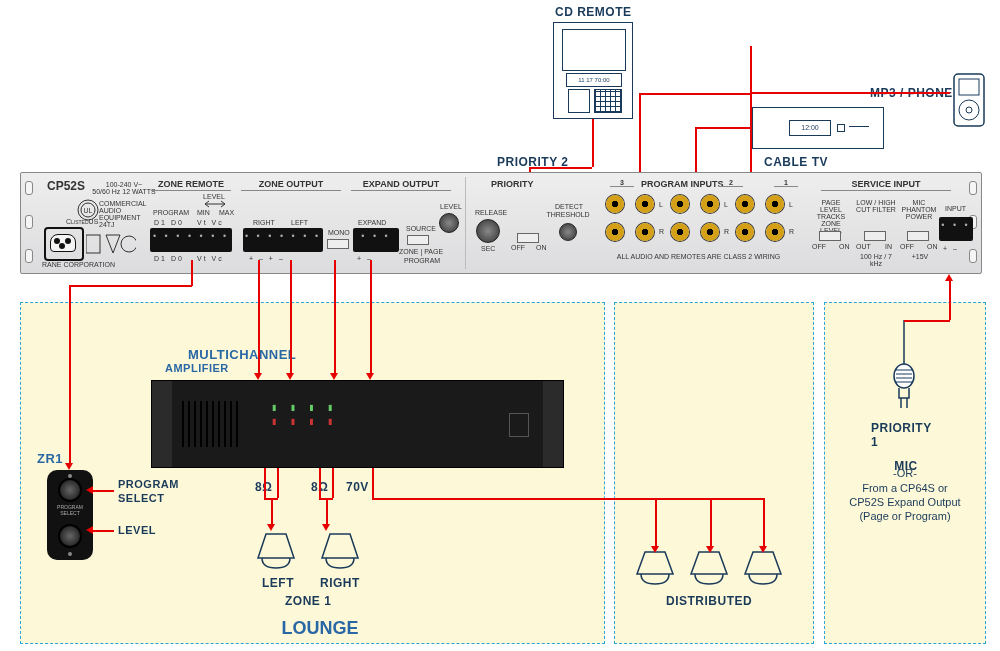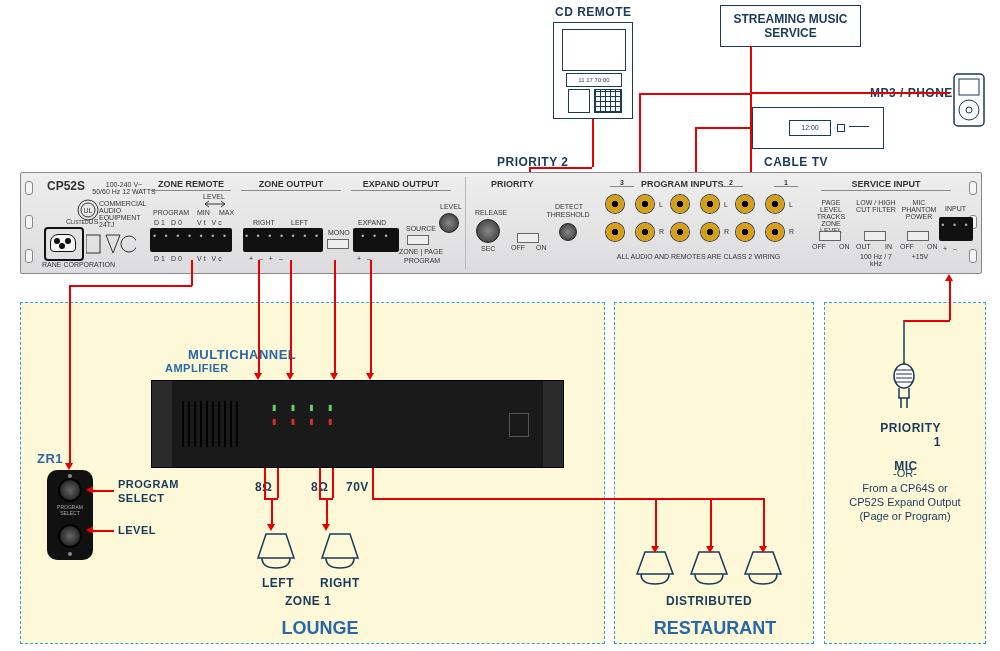--- a/index.html
+++ b/index.html
@@ -37,23 +37,20 @@
 <div class="stage">
 
   <div class="label" style="left:555px;top:5px;font-size:12px;">CD REMOTE</div>
   <div class="dev-box" style="left:553px;top:22px;width:78px;height:95px;">
     <div style="position:absolute;left:8px;top:6px;width:62px;height:40px;border:1px solid #1a3a5a;"></div>
     <div style="position:absolute;left:12px;top:50px;width:54px;height:12px;border:1px solid #1a3a5a;font-size:6px;text-align:center;line-height:12px;">11 17 70:00</div>
     <div style="position:absolute;left:14px;top:66px;width:20px;height:22px;border:1px solid #1a3a5a;"></div>
     <div style="position:absolute;left:40px;top:66px;width:26px;height:22px;border:1px solid #1a3a5a;background:repeating-linear-gradient(90deg,#1a3a5a 0 1px,transparent 1px 5px),repeating-linear-gradient(0deg,#1a3a5a 0 1px,transparent 1px 5px);"></div>
   </div>
 
-  <div class="dev-box" style="left:720px;top:5px;width:139px;height:40px;text-align:center;">
-    <div style="padding-top:6px;font-weight:bold;font-size:12px;line-height:14px;">STREAMING MUSIC SERVICE</div>
-  </div>
 
   <div class="label" style="left:870px;top:86px;font-size:12px;">MP3 / PHONE</div>
   <svg style="position:absolute;left:950px;top:72px;" width="40" height="60">
     <rect x="4" y="2" width="30" height="52" rx="4" fill="#fff" stroke="#1a3a5a" stroke-width="1.5"></rect>
     <rect x="9" y="7" width="20" height="16" fill="none" stroke="#1a3a5a"></rect>
     <circle cx="19" cy="38" r="10" fill="none" stroke="#1a3a5a"></circle>
     <circle cx="19" cy="38" r="3" fill="none" stroke="#1a3a5a"></circle>
   </svg>
 
   <div class="label" style="left:764px;top:155px;font-size:12px;">CABLE TV</div>
@@ -215,21 +212,20 @@
       <div style="color:#aaa;font-size:9px;text-align:center;letter-spacing:3px;padding-top:3px;">• • •</div>
     </div>
     <div class="rack-text tiny" style="left:922px;top:72px;letter-spacing:2px;">+  –</div>
   </div>
 
   <div class="zone-box" style="left:20px;top:302px;width:583px;height:340px;"></div>
   <div class="zone-box" style="left:614px;top:302px;width:198px;height:340px;"></div>
   <div class="zone-box" style="left:824px;top:302px;width:160px;height:340px;"></div>
 
   <div class="zone-title" style="left:260px;top:618px;width:120px;">LOUNGE</div>
-  <div class="zone-title" style="left:640px;top:618px;width:150px;">RESTAURANT</div>
 
   <div class="label blue" style="left:165px;top:347px;font-size:13px;padding-left:23px;">MULTICHANNEL</div>
   <div class="label blue" style="left:165px;top:362px;font-size:11px;">AMPLIFIER</div>
   <div class="amp" style="left:151px;top:380px;width:411px;height:86px;">
     <div style="position:absolute;left:0;top:0;width:20px;height:86px;background:#2b2b2b;"></div>
     <div style="position:absolute;right:0;top:0;width:20px;height:86px;background:#2b2b2b;"></div>
     <div style="position:absolute;left:30px;top:20px;width:60px;height:46px;background:repeating-linear-gradient(90deg,#000 0 2px,#1a1a1a 2px 6px);"></div>
     <div style="position:absolute;left:120px;top:22px;color:#6c6;font-size:8px;letter-spacing:6px;">▮ ▮ ▮ ▮</div>
     <div style="position:absolute;left:120px;top:36px;color:#c33;font-size:8px;letter-spacing:6px;">▮ ▮ ▮ ▮</div>
     <div style="position:absolute;right:34px;top:32px;width:18px;height:22px;border:1px solid #555;"></div>
@@ -278,21 +274,21 @@
   </svg>
   <div class="label" style="left:666px;top:594px;font-size:12px;">DISTRIBUTED</div>
 
   <svg style="position:absolute;left:887px;top:320px;" width="34" height="90">
     <line x1="17" y1="0" x2="17" y2="46" stroke="#1a3a5a" stroke-width="1.5"></line>
     <ellipse cx="17" cy="56" rx="10" ry="12" fill="#fff" stroke="#1a3a5a" stroke-width="1.5"></ellipse>
     <path d="M9 50 L25 50 M9 54 L25 54 M9 58 L25 58 M9 62 L25 62" stroke="#1a3a5a" stroke-width="1"></path>
     <path d="M12 68 L12 78 L22 78 L22 68" fill="none" stroke="#1a3a5a" stroke-width="1.5"></path>
     <path d="M14 78 L14 88 M20 78 L20 88" stroke="#1a3a5a" stroke-width="1.5"></path>
   </svg>
-  <div class="label" style="left:871px;top:421px;font-size:12px;text-align:right;width:70px;">PRIORITY 1</div>
+  <div class="label" style="left:871px;top:421px;font-size:12px;text-align:left;width:70px;">PRIORITY 1</div>
   <div class="label" style="left:871px;top:459px;font-size:12px;text-align:center;width:70px;">MIC</div>
   <div class="reception-note" style="left:840px;top:467px;width:130px;">-OR-</div>
   <div class="reception-note" style="left:840px;top:482px;width:130px;">From a CP64S or</div>
   <div class="reception-note" style="left:840px;top:496px;width:130px;">CP52S Expand Output</div>
   <div class="reception-note" style="left:840px;top:510px;width:130px;">(Page or Program)</div>
 
   <div class="wire v" style="left:191px;top:260px;height:26px;"></div>
   <div class="wire h" style="left:69px;top:285px;width:123px;"></div>
   <div class="wire v" style="left:69px;top:285px;height:180px;"></div>
   <div class="arrow-d" style="left:65px;top:463px;"></div>

